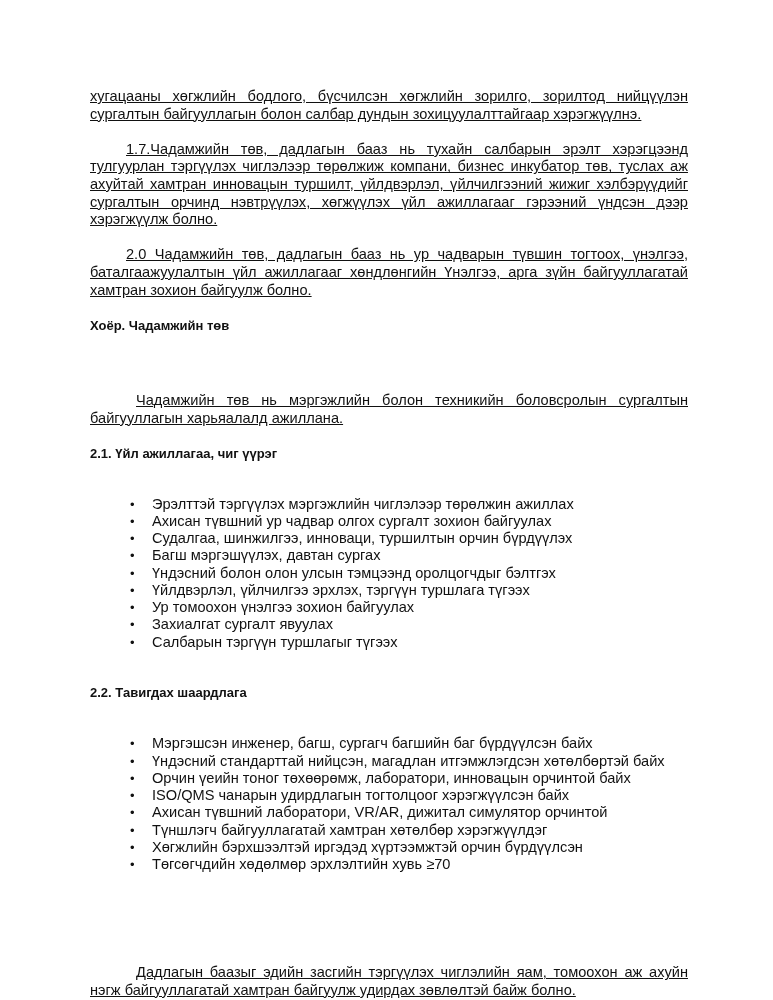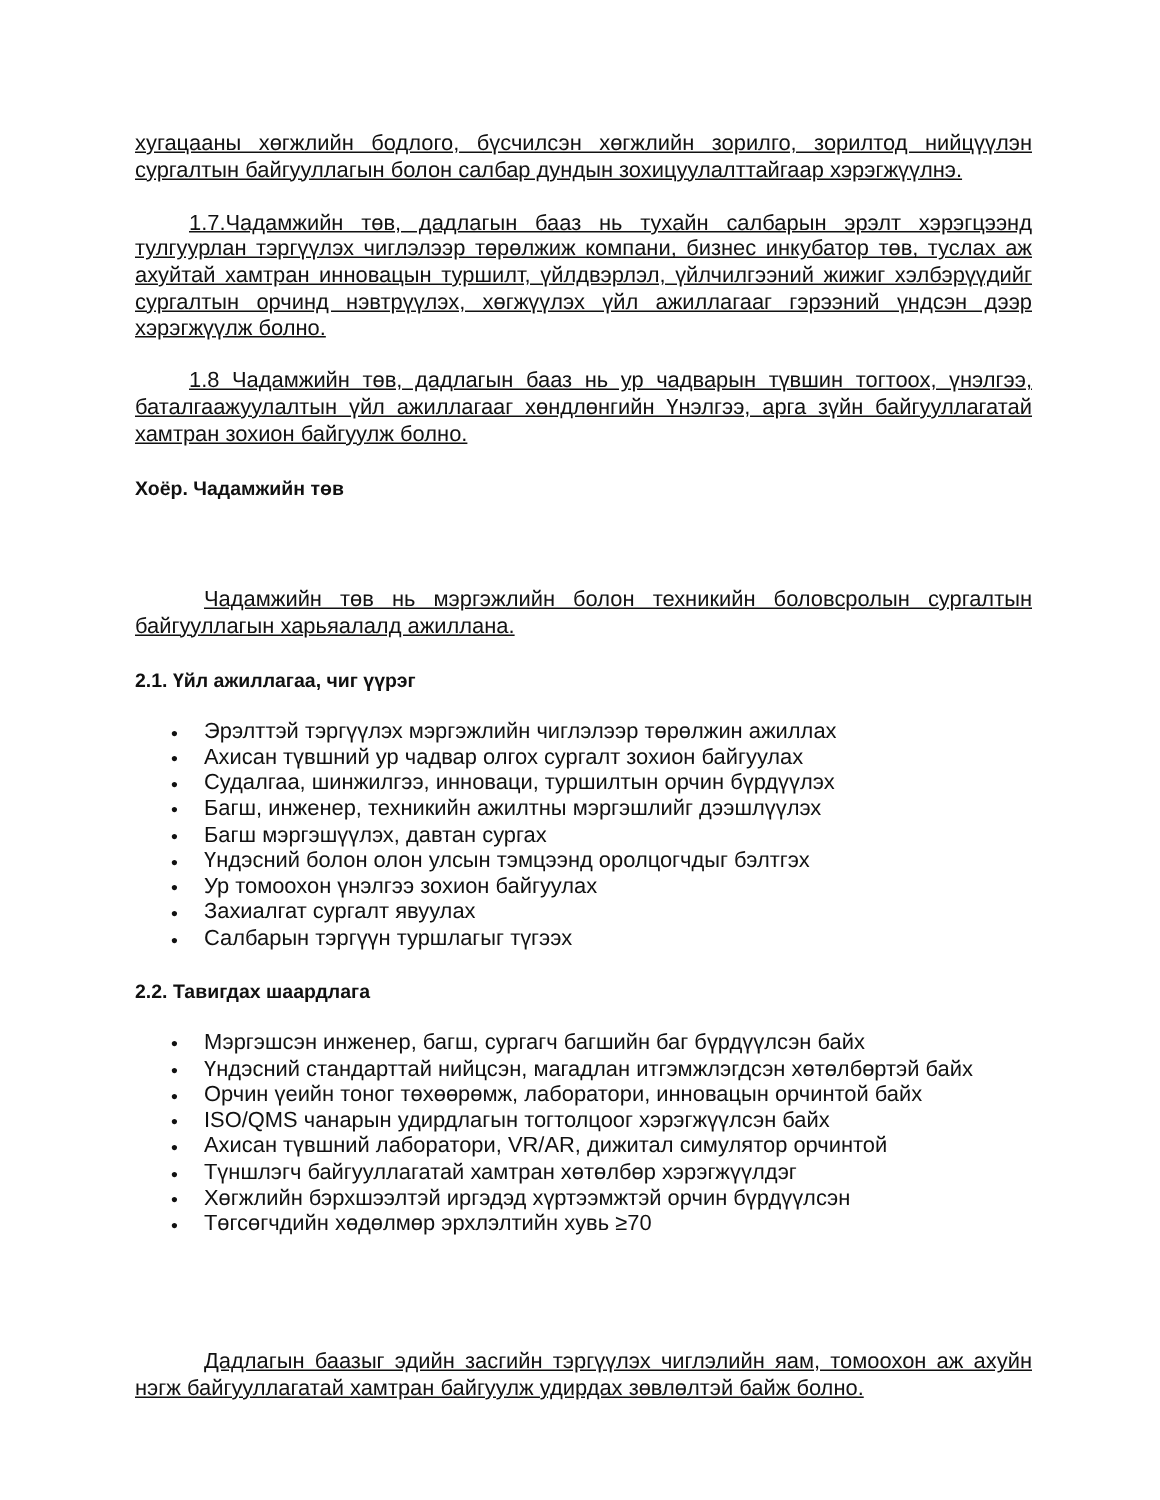--- a/index.html
+++ b/index.html
@@ -4,47 +4,47 @@
 <style>
   html, body { margin: 0; padding: 0; background: #ffffff; }
   body { width: 773px; height: 1000px; position: relative; overflow: hidden;
          font-family: "Liberation Sans", sans-serif; color: #111; font-size: 14.6px; }
   .page { position: absolute; left: 90px; top: 88px; width: 598px; }
   p { margin: 0; line-height: 17.6px; text-align: justify; text-decoration: underline; }
   .indent1 { text-indent: 36px; }
   .indent2 { text-indent: 46px; margin-top: 40px; }
   .gap { height: 17.6px; }
   h3 { margin: 0; font-size: 13px; font-weight: bold; line-height: 17.6px; }
-  ul { margin: 0; padding: 0; list-style: none; }
+  ul { margin: 16px; padding: 0; list-style: none; }
   li { position: relative; padding-left: 46px; line-height: 17.2px; }
   li::before { content: "\2022"; position: absolute; left: 24px; top: 0; font-size: 13px; }
 </style>
 </head>
 <body>
 
 <div class="page">
   <p>хугацааны хөгжлийн бодлого, бүсчилсэн хөгжлийн зорилго, зорилтод нийцүүлэн сургалтын байгууллагын болон салбар дундын зохицуулалттайгаар хэрэгжүүлнэ.</p>
   <div class="gap"></div>
   <p class="indent1">1.7.Чадамжийн төв, дадлагын бааз нь  тухайн салбарын эрэлт хэрэгцээнд тулгуурлан тэргүүлэх чиглэлээр төрөлжиж компани, бизнес инкубатор төв, туслах аж ахуйтай хамтран инновацын туршилт, үйлдвэрлэл, үйлчилгээний жижиг хэлбэрүүдийг сургалтын орчинд нэвтрүүлэх, хөгжүүлэх үйл ажиллагааг гэрээний үндсэн дээр хэрэгжүүлж болно.</p>
   <div class="gap"></div>
-  <p class="indent1">1.8 Чадамжийн төв, дадлагын бааз нь ур чадварын түвшин тогтоох, үнэлгээ, баталгаажуулалтын үйл ажиллагааг хөндлөнгийн Үнэлгээ, арга зүйн байгууллагатай хамтран  зохион байгуулж болно.</p>
+  <p class="indent1">2.0 Чадамжийн төв, дадлагын бааз нь ур чадварын түвшин тогтоох, үнэлгээ, баталгаажуулалтын үйл ажиллагааг хөндлөнгийн Үнэлгээ, арга зүйн байгууллагатай хамтран  зохион байгуулж болно.</p>
   <div class="gap"></div>
   <h3>Хоёр. Чадамжийн төв</h3>
   <div class="gap"></div>
   <p class="indent2">Чадамжийн төв нь мэргэжлийн болон техникийн боловсролын сургалтын байгууллагын харьяалалд ажиллана.</p>
   <div class="gap"></div>
   <h3>2.1. Үйл ажиллагаа, чиг үүрэг</h3>
   <div class="gap"></div>
   <ul>
     <li>Эрэлттэй тэргүүлэх мэргэжлийн  чиглэлээр төрөлжин ажиллах</li>
     <li>Ахисан түвшний ур чадвар олгох сургалт зохион байгуулах</li>
     <li>Судалгаа, шинжилгээ, инноваци, туршилтын орчин бүрдүүлэх</li>
-    <li>Багш, инженер, техникийн ажилтны мэргэшлийг дээшлүүлэх</li>
     <li>Багш мэргэшүүлэх, давтан сургах</li>
     <li>Үндэсний болон олон улсын тэмцээнд оролцогчдыг бэлтгэх</li>
+    <li>Үйлдвэрлэл, үйлчилгээ эрхлэх, тэргүүн туршлага түгээх</li>
     <li>Ур томоохон үнэлгээ зохион байгуулах</li>
     <li>Захиалгат сургалт явуулах</li>
     <li>Салбарын тэргүүн туршлагыг түгээх</li>
   </ul>
   <div class="gap"></div>
   <h3>2.2. Тавигдах шаардлага</h3>
   <div class="gap"></div>
   <ul>
     <li>Мэргэшсэн инженер, багш, сургагч багшийн баг бүрдүүлсэн байх</li>
     <li>Үндэсний стандарттай нийцсэн, магадлан итгэмжлэгдсэн хөтөлбөртэй байх</li>

